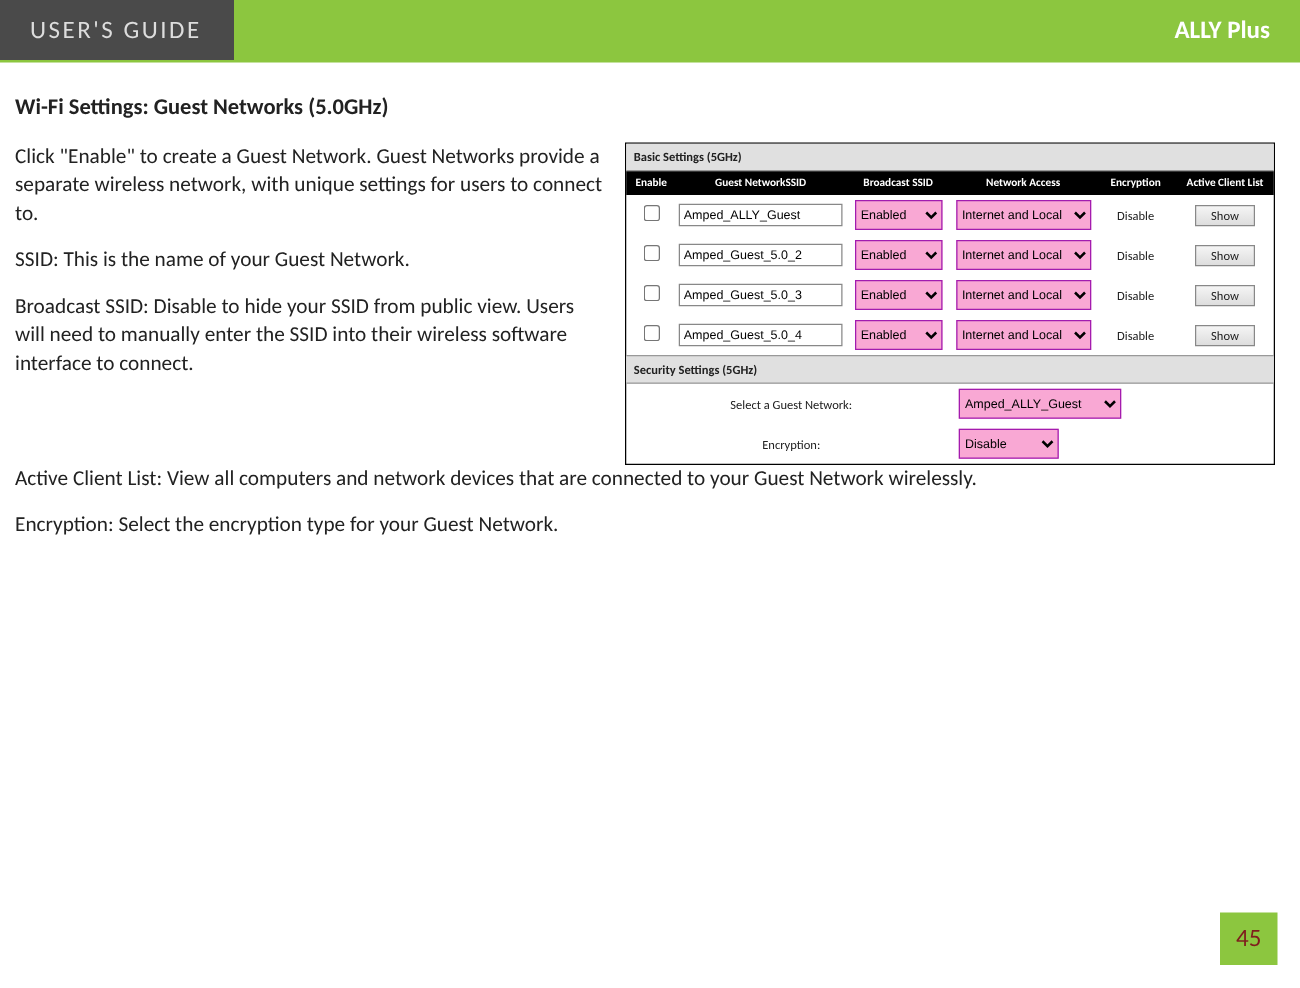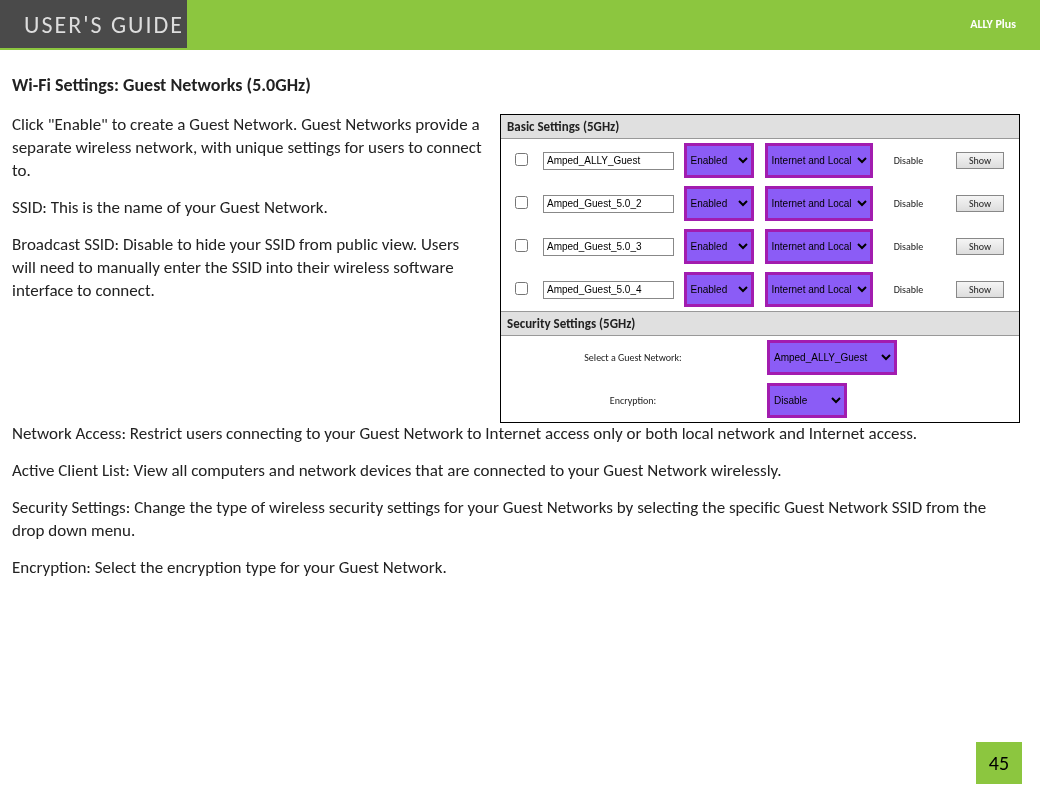--- a/index.html
+++ b/index.html
@@ -1,45 +1,45 @@
 <!DOCTYPE html>
 <html><head>
 <meta charset="utf-8">
 <style>
   * { box-sizing: border-box; margin: 0; padding: 0; }
   body { width: 1040px; height: 790px; font-family: Calibri, Arial, sans-serif; color: #222; position: relative; background: #fff; }
   .header { height: 48px; background: linear-gradient(to right, #4a4a4a 0%, #4a4a4a 18%, #8cc63f 18%, #8cc63f 100%); display: flex; align-items: center; padding: 0 24px 0 24px; color: #fff; justify-content: space-between; }
-  .header-left { font-size: 24px; letter-spacing: 2px; font-weight: 300; color: #ddd; }
-  .header-right { font-size: 12px; font-weight: bold; color: #fff; }
+  .header-left { font-size: 20px; letter-spacing: 2px; font-weight: 300; color: #ddd; }
+  .header-right { font-size: 20px; font-weight: bold; color: #fff; }
   .header-rule { height: 2px; background: #8cc63f; }
   .content { padding: 24px 20px 0 12px; }
   .page-title { font-size: 18px; font-weight: bold; margin-bottom: 18px; }
   .body-text { font-size: 17px; line-height: 1.35; margin-bottom: 14px; }
   .para { margin-bottom: 14px; }
   .top-row { display: flex; gap: 16px; }
   .top-left { flex: 1; }
   .panel { width: 520px; border: 1px solid #000; font-size: 10px; }
-  .panel-section-title { background: #e0e0e0; font-weight: bold; padding: 4px 6px; font-size: 13px; border-bottom: 1px solid #999; }
+  .panel-section-title { background: #e0e0e0; font-weight: bold; padding: 4px 6px; font-size: 10px; border-bottom: 1px solid #999; }
   .panel-header-row { background: #000; color: #fff; display: flex; font-size: 9px; font-weight: bold; }
   .panel-header-row > div { padding: 4px 2px; text-align: center; }
   .c-en { width: 40px; }
   .c-ssid { width: 135px; }
   .c-bc { width: 85px; }
   .c-na { width: 115px; }
   .c-enc { width: 65px; }
   .c-ac { flex: 1; }
   .panel-row { display: flex; align-items: center; padding: 2px 0; }
   .panel-row > div { padding: 2px 2px; text-align: center; }
   .inp { width: 100%; height: 18px; font-size: 10px; border: 1px solid #888; background: #fff; padding: 0 3px; }
-  .sel { height: 35px; font-size: 10px; border: 3px solid #a21caf; background: #8b5cf6; }
+  .sel { height: 24px; font-size: 10px; border: 1px solid #a21caf; background: #f9a8d4; }
   .chk { }
   .btn-show { display: inline-block; background: linear-gradient(#f5f5f5,#ddd); border: 1px solid #888; font-size: 10px; padding: 1px 12px; cursor: pointer; }
   .sec-row { display: flex; align-items: center; padding: 4px 6px; font-size: 10px; }
   .sec-label { width: 260px; text-align: center; padding-right: 8px; }
-  .pg-num { position: absolute; bottom: 6px; right: 18px; width: 46px; height: 42px; background: #8cc63f; color: #000000; display:flex; align-items:center; justify-content:center; font-size: 20px; }
+  .pg-num { position: absolute; bottom: 18px; right: 18px; width: 46px; height: 42px; background: #8cc63f; color: #7f1d1d; display:flex; align-items:center; justify-content:center; font-size: 20px; }
 </style>
 </head>
 <body>
 
 <div class="header">
   <div class="header-left">USER'S GUIDE</div>
   <div class="header-right">ALLY Plus</div>
 </div>
 <div class="header-rule"></div>
 
@@ -48,20 +48,28 @@
 
   <div class="top-row">
     <div class="top-left">
       <div class="body-text para">Click "Enable" to create a Guest Network. Guest Networks provide a separate wireless network, with unique settings for users to connect to.</div>
       <div class="body-text para">SSID: This is the name of your Guest Network.</div>
       <div class="body-text para">Broadcast SSID: Disable to hide your SSID from public view. Users will need to manually enter the SSID into their wireless software interface to connect.</div>
     </div>
 
     <div class="panel">
       <div class="panel-section-title">Basic Settings (5GHz)</div>
+      <div class="panel-header-row">
+        <div class="c-en">Enable</div>
+        <div class="c-ssid">Guest NetworkSSID</div>
+        <div class="c-bc">Broadcast SSID</div>
+        <div class="c-na">Network Access</div>
+        <div class="c-enc">Encryption</div>
+        <div class="c-ac">Active Client List</div>
+      </div>
 
       <div class="panel-row">
         <div class="c-en"><input type="checkbox" class="chk" style=""></div>
         <div class="c-ssid"><input class="inp" value="Amped_ALLY_Guest" style=""></div>
         <div class="c-bc"><select class="sel" style="width:70px"><option>Enabled</option></select></div>
         <div class="c-na"><select class="sel" style="width:108px"><option>Internet and Local</option></select></div>
         <div class="c-enc">Disable</div>
         <div class="c-ac"><span class="btn-show">Show</span></div>
       </div>
       <div class="panel-row">
@@ -94,19 +102,17 @@
         <div class="sec-label">Select a Guest Network:</div>
         <select class="sel" style="width:130px"><option>Amped_ALLY_Guest</option></select>
       </div>
       <div class="sec-row">
         <div class="sec-label">Encryption:</div>
         <select class="sel" style="width:80px"><option>Disable</option></select>
       </div>
     </div>
   </div>
 
-  <div class="body-text para">Network Access: Restrict users connecting to your Guest Network to Internet access only or both local network and Internet access.</div>
   <div class="body-text para">Active Client List: View all computers and network devices that are connected to your Guest Network wirelessly.</div>
-  <div class="body-text para">Security Settings: Change the type of wireless security settings for your Guest Networks by selecting the specific Guest Network SSID from the drop down menu.</div>
   <div class="body-text para">Encryption: Select the encryption type for your Guest Network.</div>
 </div>
 
 <div class="pg-num">45</div>
 
 </body></html>

